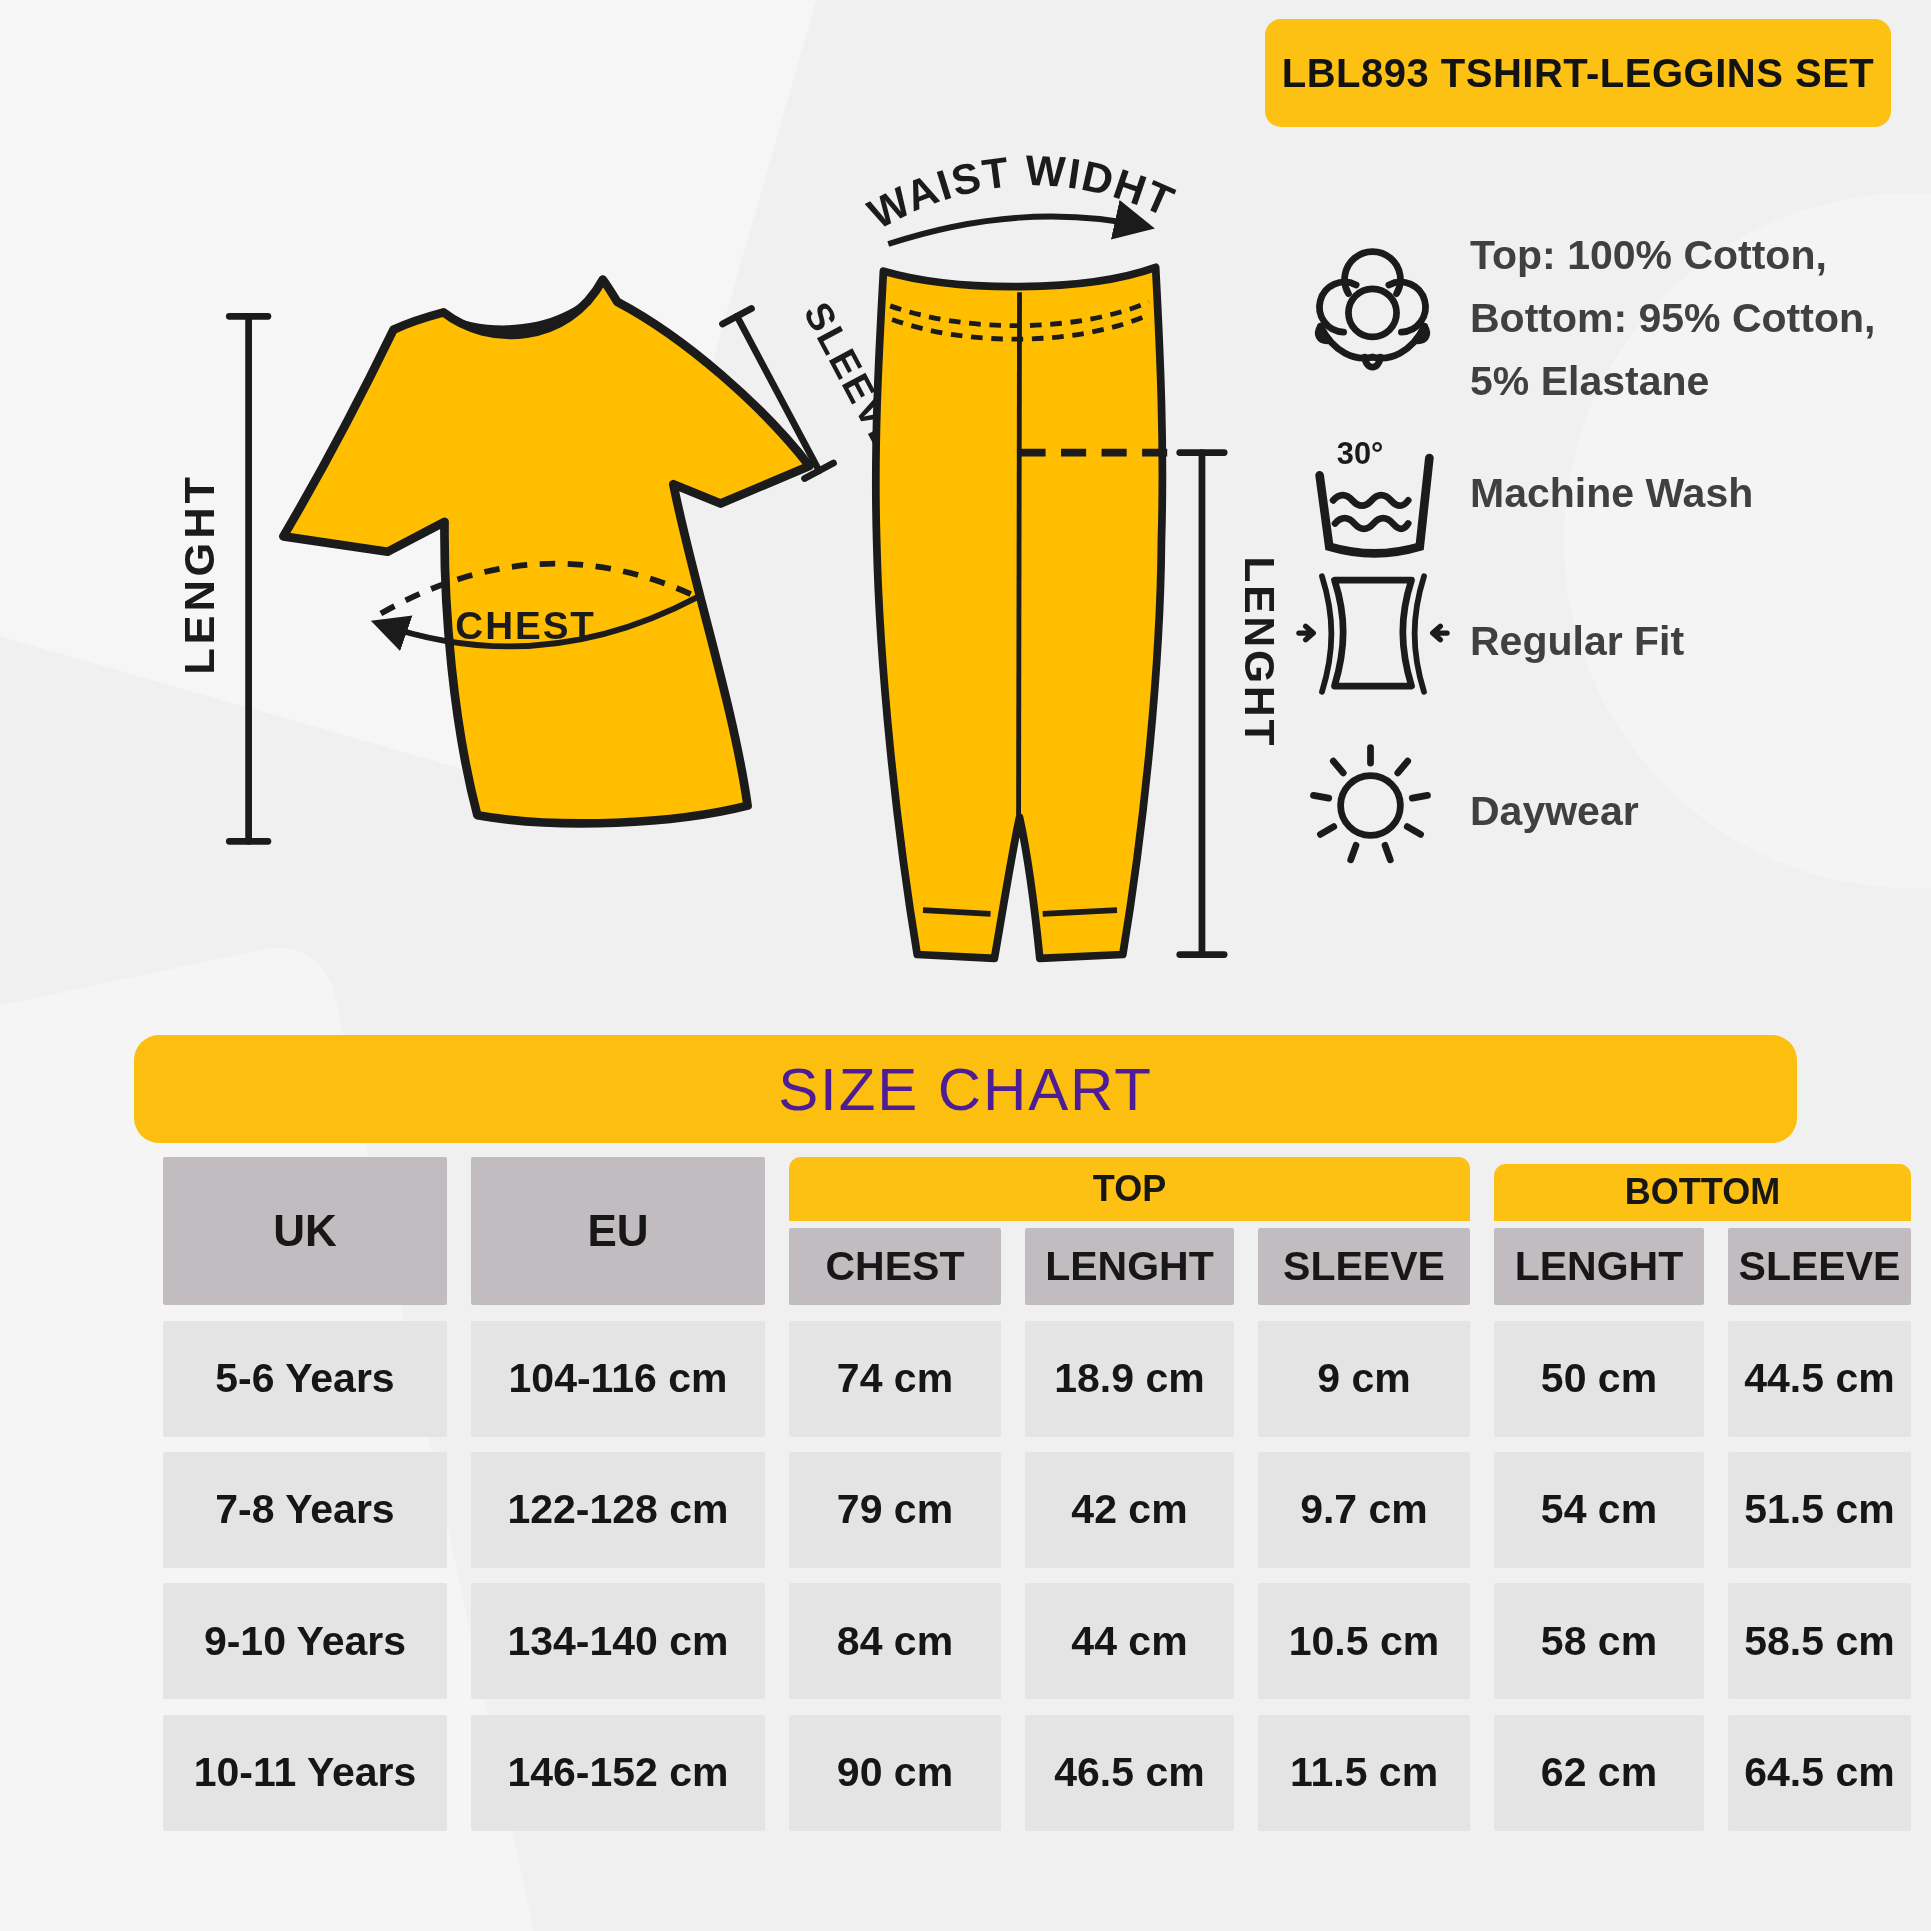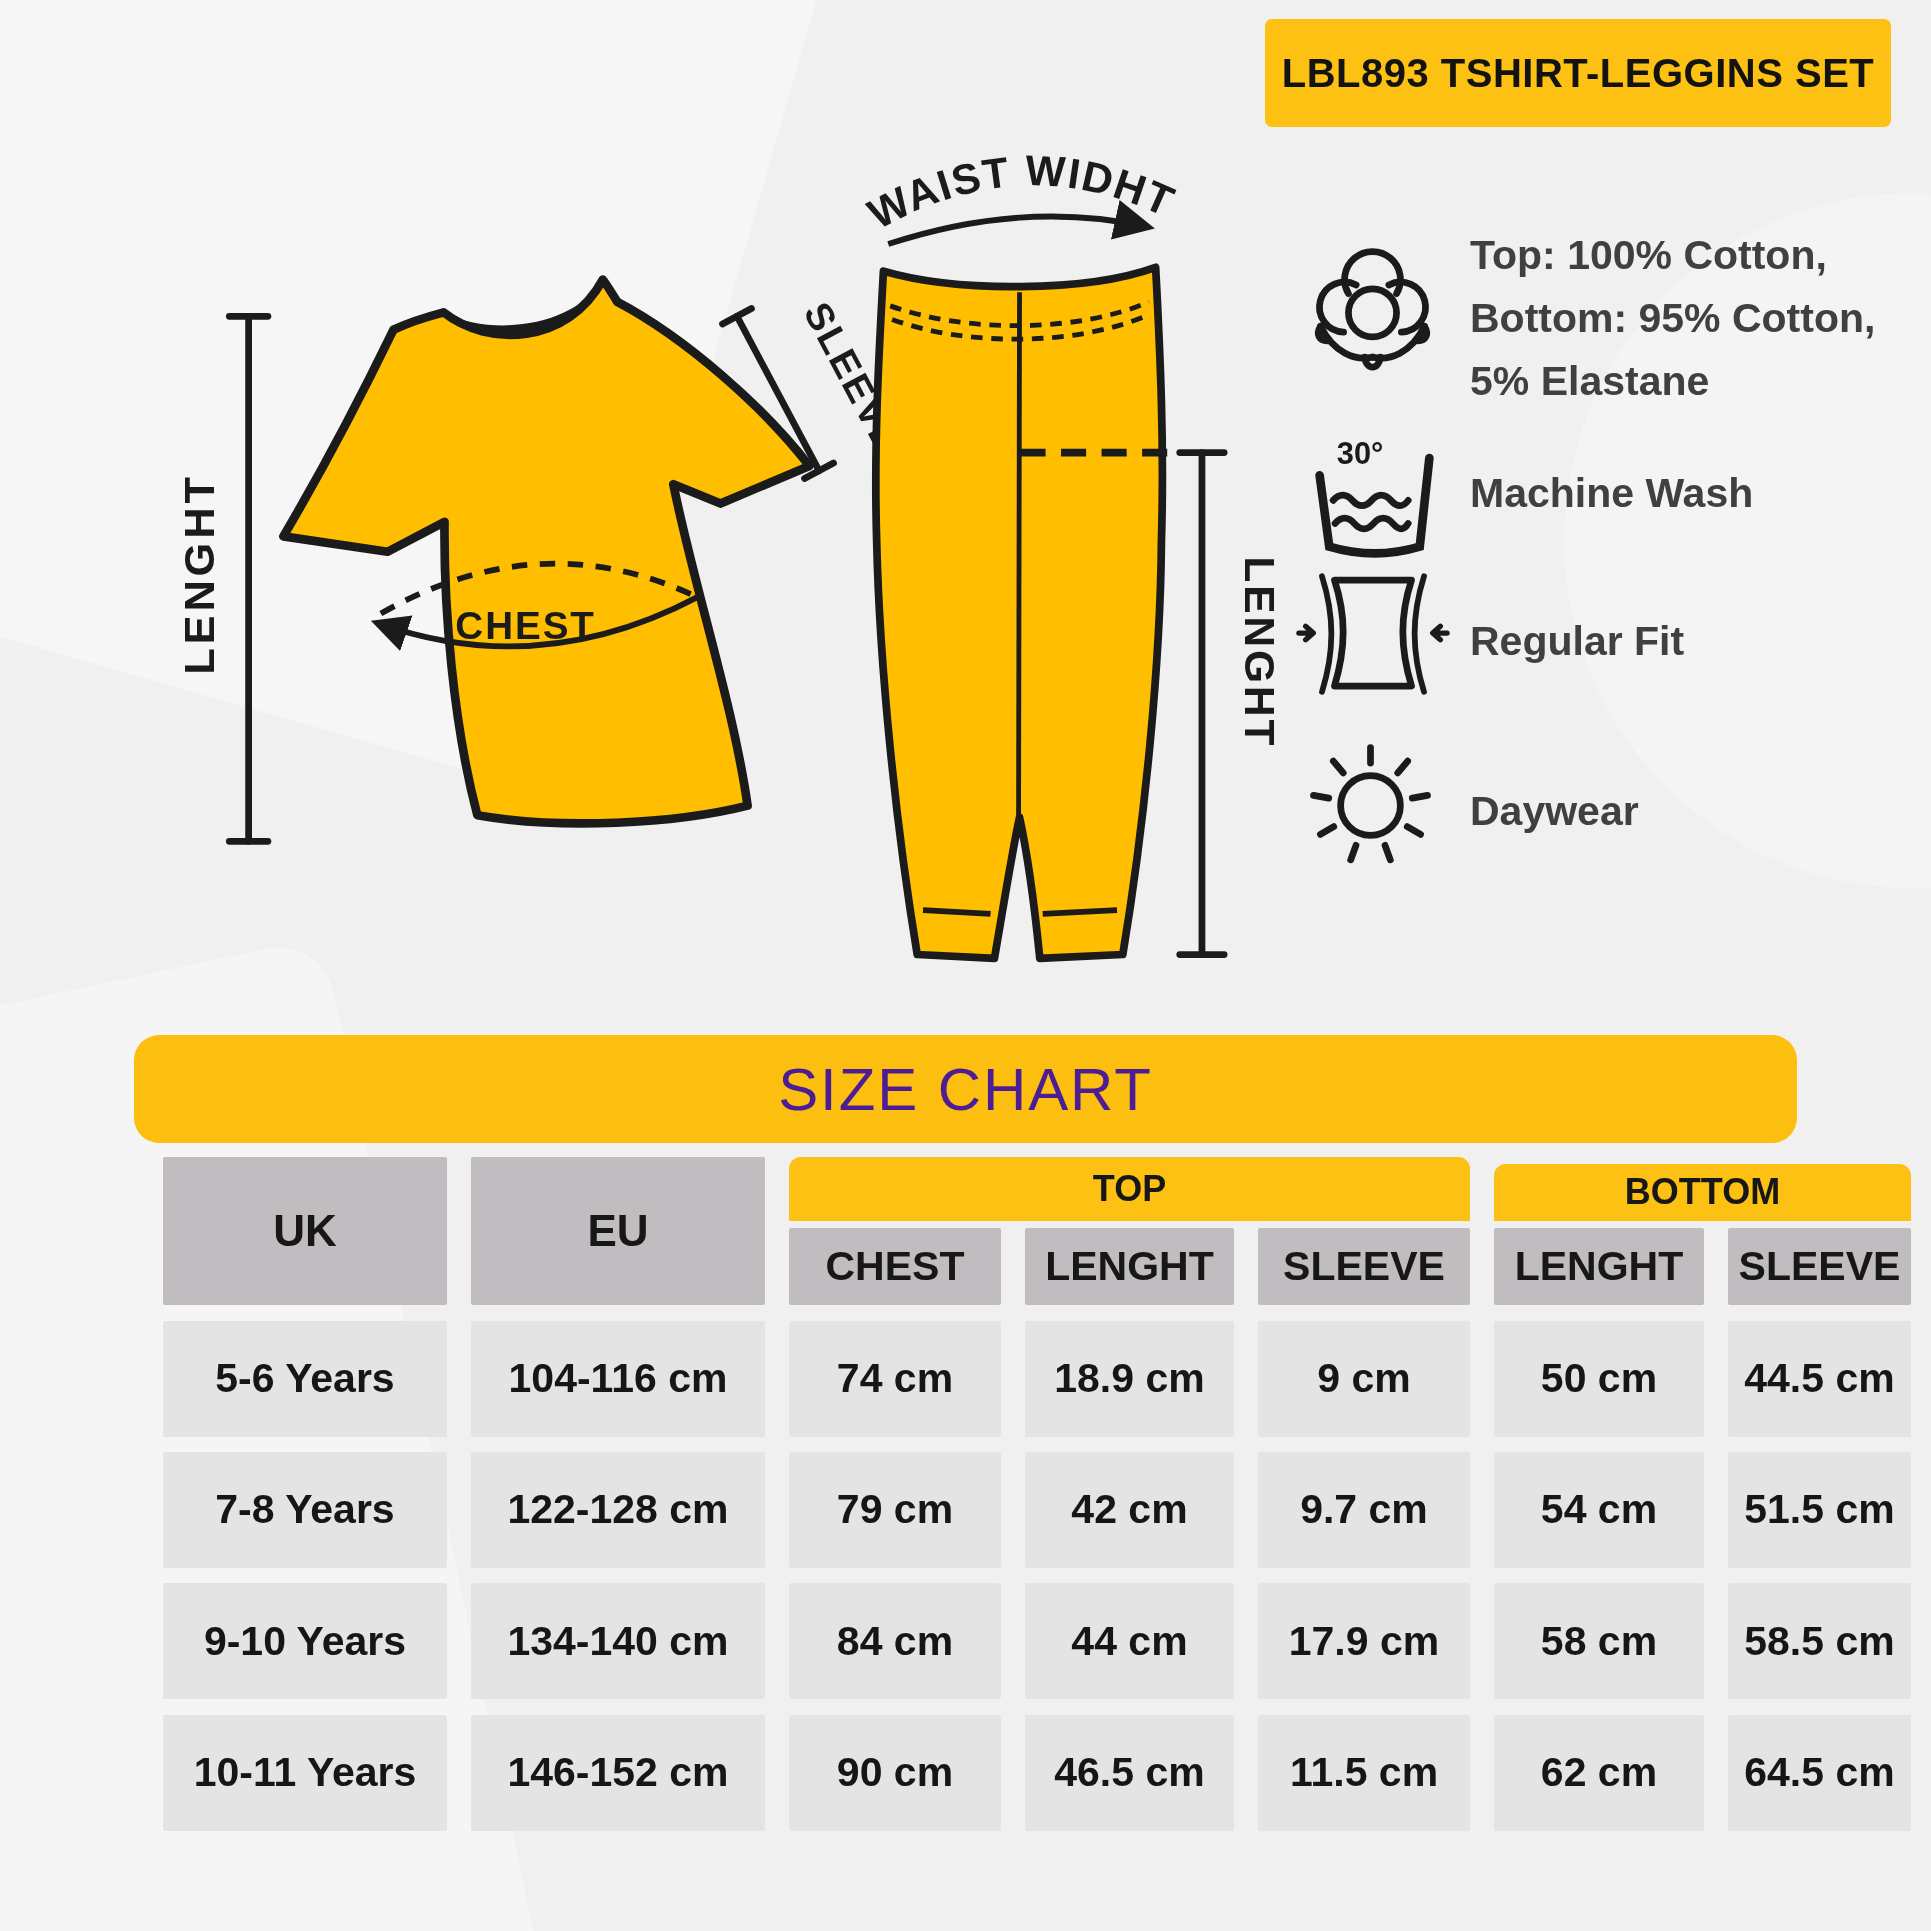--- a/index.html
+++ b/index.html
@@ -4,21 +4,21 @@
 <style>
   html,body{margin:0;padding:0;background:#e9e8e9;}
   .canvas{position:relative;width:1931px;height:1931px;background:#f1f0f1;overflow:hidden;
           font-family:"Liberation Sans", sans-serif;color:#171717;}
   .bg-shape{position:absolute;z-index:0;}
   .bg-a{left:-193px;top:-251px;width:927px;height:946px;background:#f7f6f7;border-radius:77px;transform:rotate(16deg);}
   .bg-b{left:1564px;top:193px;width:695px;height:695px;background:#f5f4f5;border-radius:50%;}
   .bg-c{left:-135px;top:985px;width:579px;height:1110px;background:#f6f5f6;border-radius:58px;transform:rotate(-12deg);}
   .layer{position:absolute;z-index:1;}
 
-  .badge{left:1265px;top:19.3px;width:626px;height:108px;background:#fcc113;border-radius:7px;
+  .badge{left:1265px;top:19.3px;width:626px;height:108px;background:#fcc113;border-radius:16px;
          display:flex;align-items:center;justify-content:center;}
   .badge span{font-size:40px;font-weight:bold;letter-spacing:0.5px;color:#131313;}
 
   .feature-icon{position:absolute;z-index:1;}
   .feature-text{position:absolute;z-index:1;font-size:41px;font-weight:bold;color:#404040;line-height:63px;white-space:nowrap;}
 
   svg text{font-family:"Liberation Sans", sans-serif;}
 
   .size-chart{left:134px;top:1035px;width:1663px;}
   .sc-title-bar{width:100%;height:108px;background:#fcbf0f;border-radius:25px;
@@ -212,21 +212,21 @@
       <div class="cell dc">42 cm</div>
       <div class="cell dc">9.7 cm</div>
       <div class="cell dc">54 cm</div>
       <div class="cell dc">51.5 cm</div>
     </div>
     <div class="sc-grid sc-row">
       <div class="cell dc">9-10 Years</div>
       <div class="cell dc">134-140 cm</div>
       <div class="cell dc">84 cm</div>
       <div class="cell dc">44 cm</div>
-      <div class="cell dc">17.9 cm</div>
+      <div class="cell dc">10.5 cm</div>
       <div class="cell dc">58 cm</div>
       <div class="cell dc">58.5 cm</div>
     </div>
     <div class="sc-grid sc-row">
       <div class="cell dc">10-11 Years</div>
       <div class="cell dc">146-152 cm</div>
       <div class="cell dc">90 cm</div>
       <div class="cell dc">46.5 cm</div>
       <div class="cell dc">11.5 cm</div>
       <div class="cell dc">62 cm</div>

